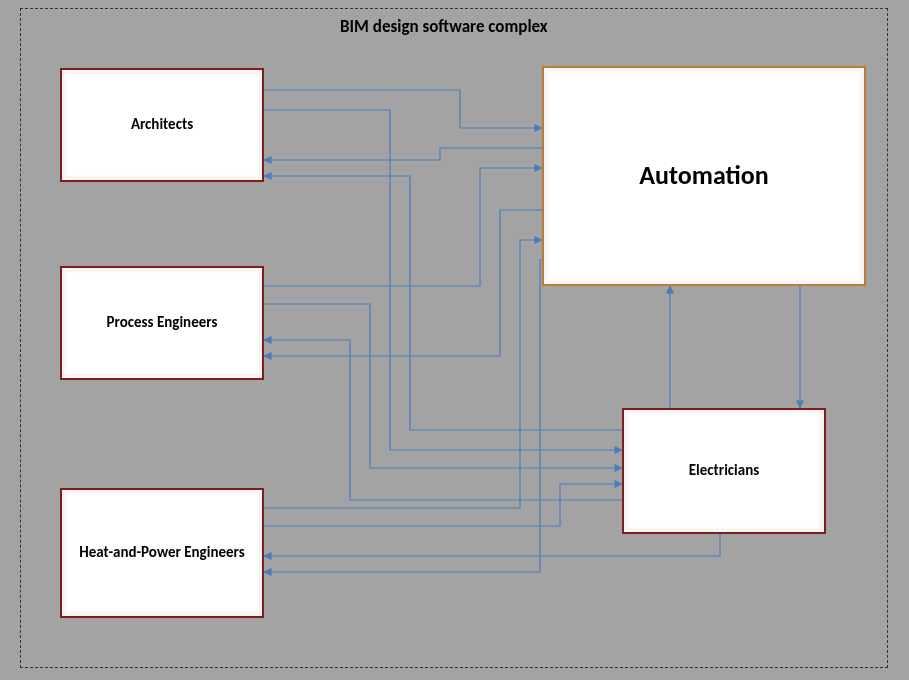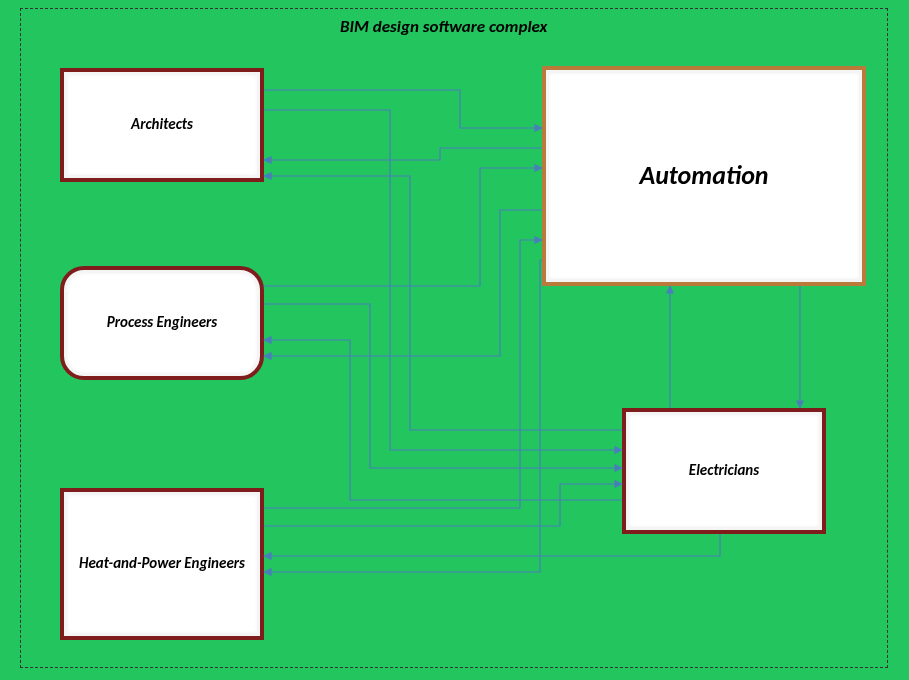--- a/index.html
+++ b/index.html
@@ -5,39 +5,38 @@
   body {
     margin: 0;
     padding: 0;
     font-family: Calibri, Arial, sans-serif;
     background: #ffffff;
   }
   .canvas {
     position: relative;
     width: 909px;
     height: 680px;
-    background: #22c55e;
-    font-style: italic;
+    background: #a3a3a3;
   }
   .dashed-frame {
     position: absolute;
     border: 1.5px dashed #333;
     box-sizing: border-box;
   }
   .title {
     position: absolute;
     font-weight: bold;
     font-size: 17px;
     color: #000;
     white-space: nowrap;
   }
   .box {
     position: absolute;
     background: #fff;
-    border: 4px solid #7f1d1d;
+    border: 2px solid #7f1d1d;
     box-sizing: border-box;
     display: flex;
     align-items: center;
     justify-content: center;
     text-align: center;
     font-weight: bold;
     color: #000;
     box-shadow: inset 0 0 0 3px #f5f5f5, inset 0 0 6px rgba(0,0,0,0.15);
   }
   .box .label {
@@ -59,25 +58,25 @@
 
 <div class="canvas">
   <div class="dashed-frame" style="left:20px; top:8px; width:868px; height:660px;"></div>
 
   <div class="title" style="left:340px; top:16px;">BIM design software complex</div>
 
   <div class="box small" style="left:60px; top:68px; width:204px; height:114px;">
     <span class="label">Architects</span>
   </div>
 
-  <div class="box small" style="left:60px; top:266px; width:204px; height:114px;border-radius:24px;">
+  <div class="box small" style="left:60px; top:266px; width:204px; height:114px;">
     <span class="label">Process Engineers</span>
   </div>
 
-  <div class="box small" style="left:60px; top:488px; width:204px; height:152px;">
+  <div class="box small" style="left:60px; top:488px; width:204px; height:130px;">
     <span class="label">Heat-and-Power Engineers</span>
   </div>
 
   <div class="box small" style="left:622px; top:408px; width:204px; height:126px;">
     <span class="label">Electricians</span>
   </div>
 
   <div class="box big" style="left:542px; top:66px; width:324px; height:220px; border-color:#b97a3a;">
     <span class="label">Automation</span>
   </div>

